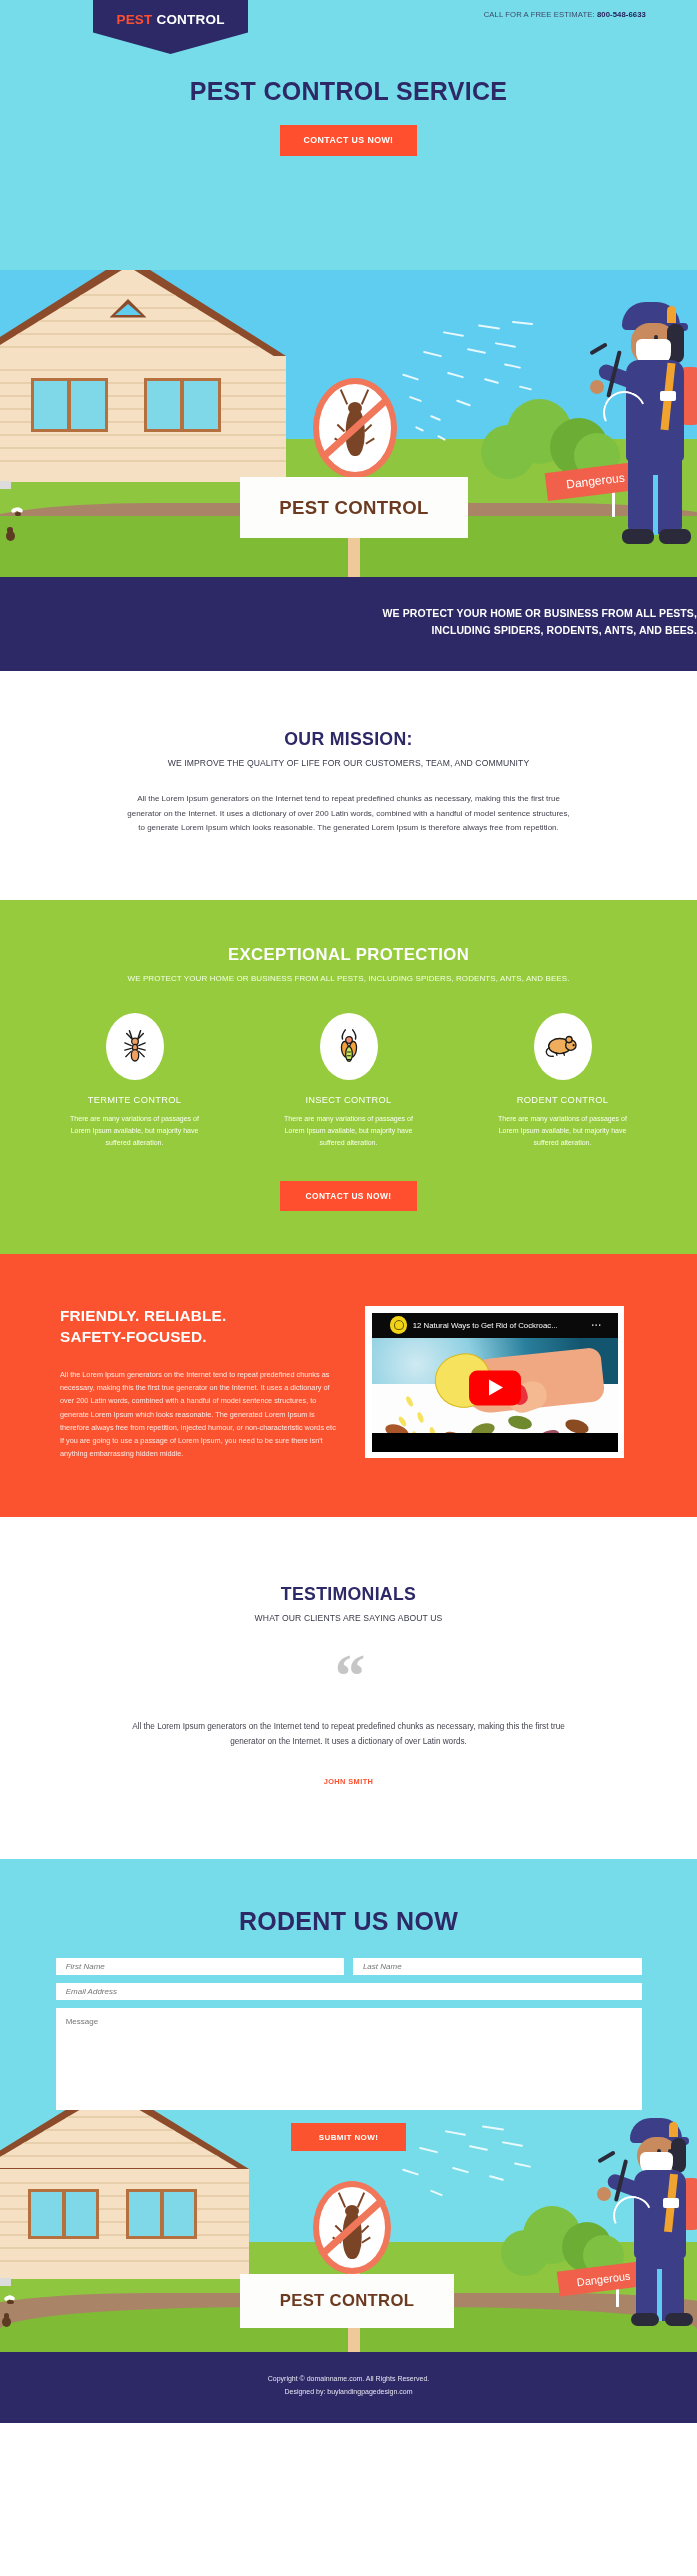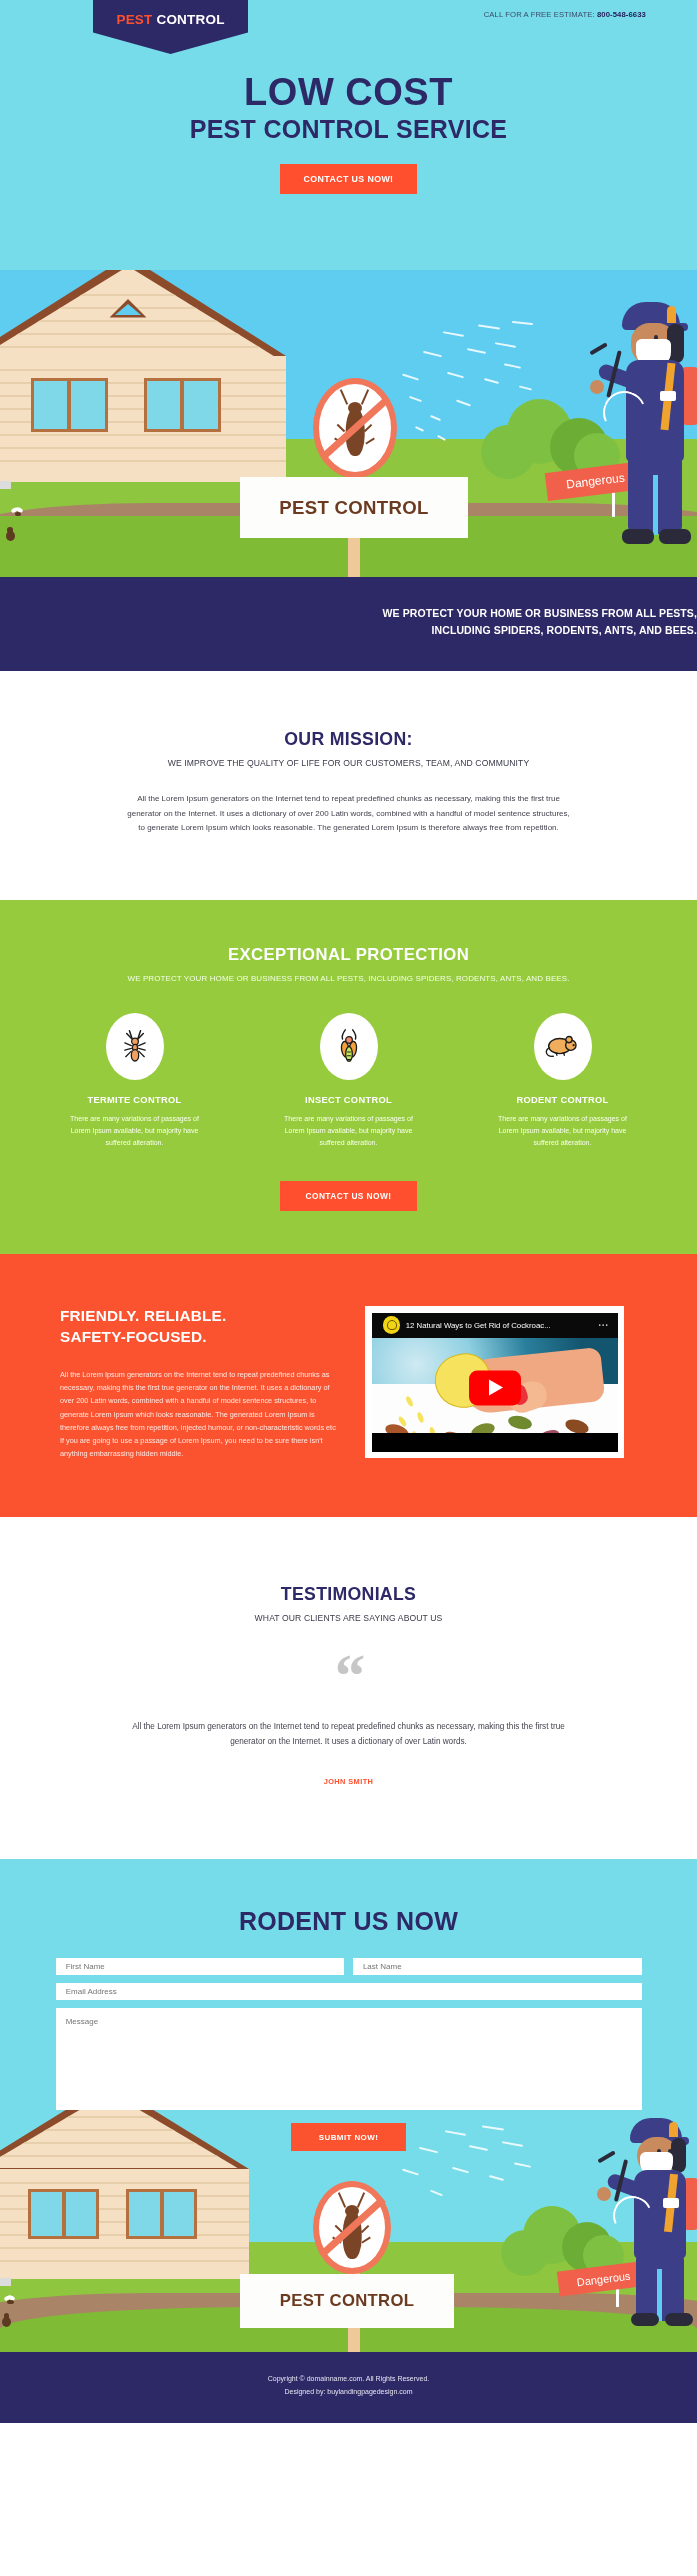--- a/index.html
+++ b/index.html
@@ -159,38 +159,38 @@
   
   .sec-green{background:#95cb3c;width:697px;padding:45px 0 43px;text-align:center;}
   .h-white{font-size:16.7px;font-weight:bold;color:#ffffff;letter-spacing:0.4px;}
   .sub-white{font-size:8px;color:#f3ffe3;margin-top:9.3px;letter-spacing:0.1px;}
   .cards{display:flex;justify-content:center;gap:41px;margin-top:30px;}
   .card{width:173px;text-align:center;}
   .card-circle{
     width:58px;height:67px;background:#ffffff;border-radius:50%;
     margin:0 auto;display:flex;align-items:center;justify-content:center;
   }
-  .card-title{font-size:9.3px;font-weight:bold;color:#ffffff;margin-top:15px;letter-spacing:0.3px;}
+  .card-title{font-size:9.3px;font-weight:normal;color:#ffffff;margin-top:15px;letter-spacing:0.3px;}
   .card-text{font-size:7px;color:#fbffef;line-height:1.72;margin-top:7.4px;padding:0 13px;}
   .btn-green-cta{
     display:inline-block;background:#ff4f2e;color:#fff;border:none;
     font-family:"Liberation Sans", sans-serif;
     font-size:8.4px;font-weight:bold;letter-spacing:0.4px;padding:10.2px 26px;margin-top:32px;cursor:pointer;
   }
 
   
   .sec-orange{background:#fb5330;width:697px;padding:52px 0 56px;}
   .orange-inner{width:577px;margin:0 auto;display:flex;gap:26px;align-items:flex-start;}
   .ocol-l{width:279px;}
   .ocol-l h3{font-size:15.3px;font-weight:bold;color:#ffffff;line-height:1.34;letter-spacing:0.2px;}
   .ocol-l p{font-size:7.3px;color:#ffe7e0;line-height:1.82;margin-top:20.5px;}
   .ocol-r{width:272px;}
   .video-frame{background:#ffffff;padding:6.5px;width:259px;}
   .video-inner{position:relative;width:246px;height:139px;background:#0e2a3a;overflow:hidden;}
-  .vid-bar{position:absolute;left:0;top:0;width:100%;height:25px;background:#0a0a0a;display:flex;align-items:center;padding:0 11px;gap:5.6px;z-index:4;}
+  .vid-bar{position:absolute;left:0;top:0;width:100%;height:25px;background:#0a0a0a;display:flex;align-items:center;padding:0 18px;gap:5.6px;z-index:4;}
   .vid-lamp{width:17.7px;height:17.7px;border-radius:50%;background:#f2d416;flex:0 0 17.7px;position:relative;}
   .vid-lamp::after{content:"";position:absolute;left:4.6px;top:3.7px;width:8.4px;height:8.4px;border:1.4px solid #6b5a00;border-radius:50% 50% 40% 40%;}
   .vid-title{font-size:7.8px;color:#ffffff;white-space:nowrap;overflow:hidden;flex:1;}
   .vid-dots{color:#fff;font-size:10.2px;line-height:.7;letter-spacing:0;writing-mode:vertical-rl;}
   .vid-art{position:absolute;inset:25px 0 18.6px 0;background:
      radial-gradient(circle at 18% 28%, #cfeaf2 0%, #8fd0e2 26%, #2a7f9c 52%, #13556e 78%);
   }
   .vid-white{position:absolute;left:0;bottom:0;width:100%;height:52%;background:#fdfdfd;}
   .vid-hand{position:absolute;right:15px;top:16.7px;width:139px;height:54px;background:#f0a882;border-radius:39px 16.7px 18.6px 35px;transform:rotate(-6deg);}
   .vid-thumb{position:absolute;right:71px;top:45px;width:39px;height:28px;background:#f5b992;border-radius:16.7px;transform:rotate(-18deg);}
@@ -217,21 +217,21 @@
   .contact-illus{position:absolute;left:0;bottom:0;width:697px;height:242px;overflow:hidden;z-index:1;}
   .contact-content{position:relative;z-index:3;padding-top:48px;text-align:center;}
   .contact-h{font-size:25px;font-weight:bold;color:#2d2866;letter-spacing:0.3px;}
   .form{width:586px;margin:22px auto 0;text-align:left;}
   .frow{display:flex;gap:8.4px;margin-bottom:8.4px;}
   .form input,.form textarea{
     font-family:"Liberation Sans", sans-serif;
     font-size:8px;color:#5b5b66;background:#ffffff;border:none;outline:none;
     padding:8.4px 10.2px;
   }
-  .form input{height:16px;flex:1;}
+  .form input{height:16px;flex:1;font-style:italic;}
   .form textarea{width:100%;height:102px;resize:none;display:block;}
   .btn-submit{
     display:inline-block;background:#fb5330;color:#fff;border:none;
     font-family:"Liberation Sans", sans-serif;
     font-size:8px;font-weight:bold;letter-spacing:0.4px;padding:9.3px 28px;margin-top:13px;cursor:pointer;
   }
 
   
   .footer{background:#2d2866;width:697px;padding:21.4px 0 24px;text-align:center;}
   .footer p{color:#e6e6f2;font-size:7px;line-height:1.85;}
@@ -243,21 +243,20 @@
 
   <section class="hero">
 
     <div class="logo-badge">
       <div class="logo-text"><span class="pest">PEST</span><span> CONTROL</span></div>
     </div>
 
     <div class="call-line"><span>CALL FOR A FREE ESTIMATE: </span><b>800-548-6633</b></div>
 
     <div class="hero-title-wrap">
-      <div class="hero-h1">LOW COST</div>
       <div class="hero-h2">PEST CONTROL SERVICE</div>
       <button class="btn-cta">CONTACT US NOW!</button>
     </div>
 
     <div class="illus">
       <div class="sky"></div>
       <div class="grass"></div>
       <div class="path"></div>
       <div class="grass2"></div>
 

